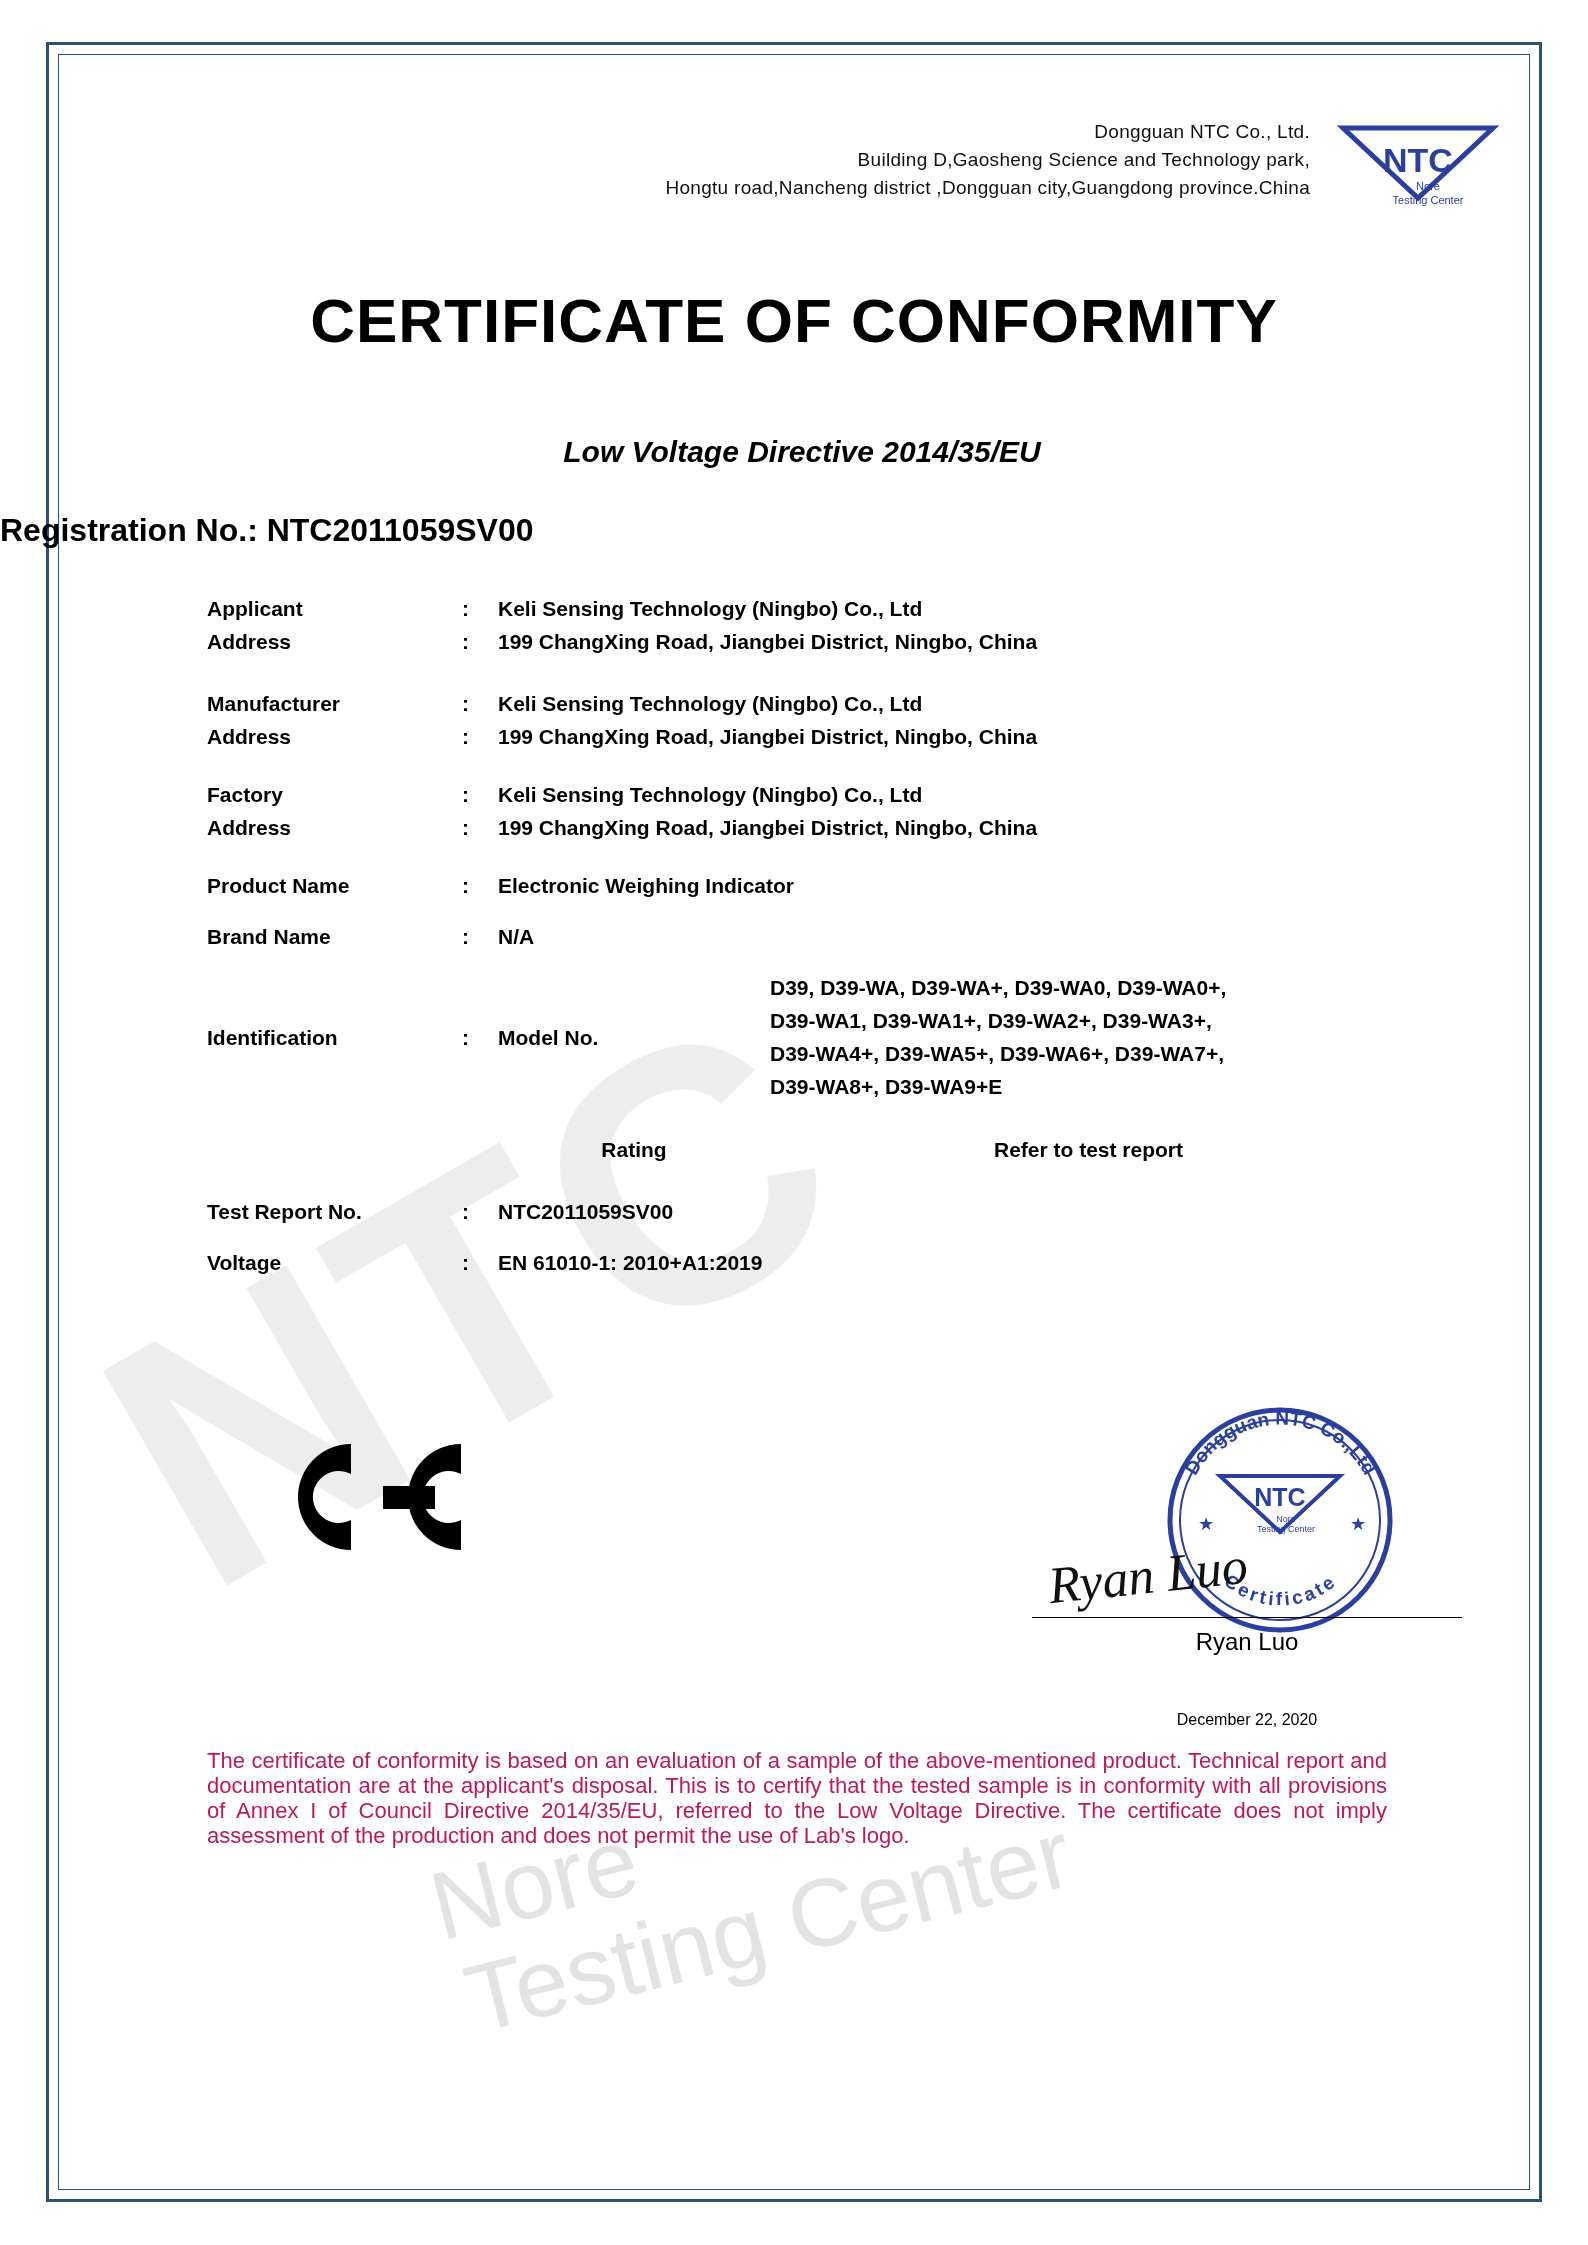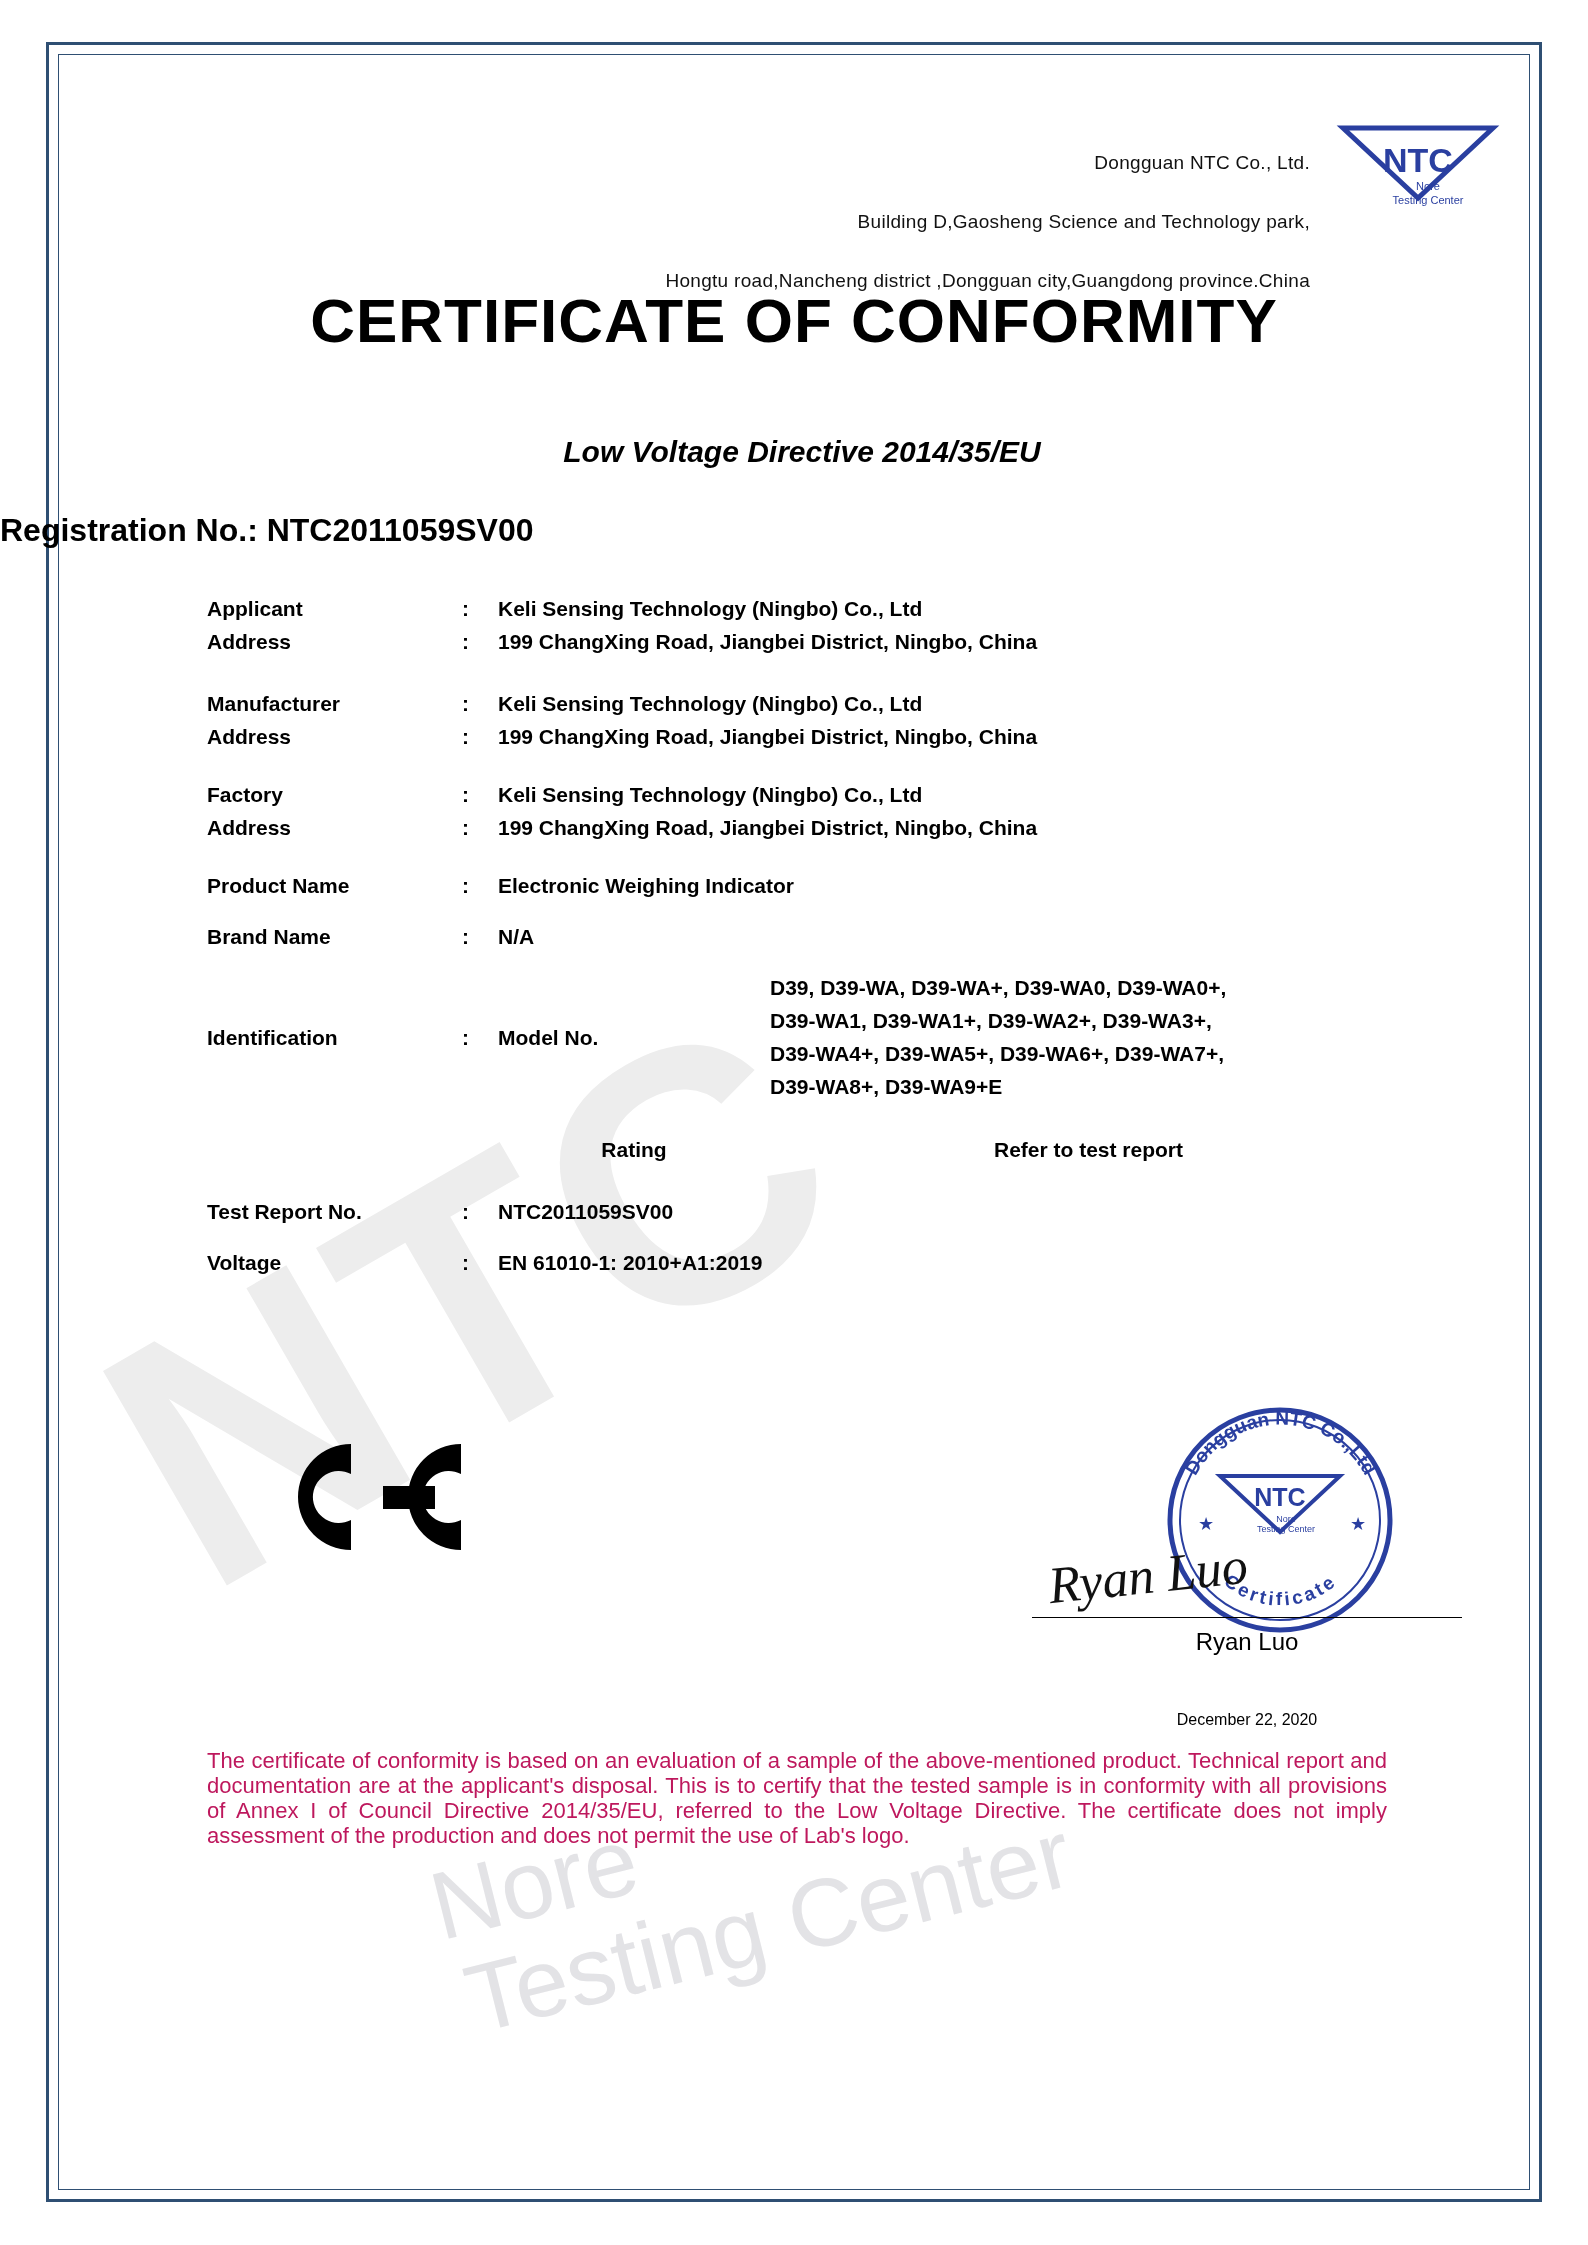--- a/index.html
+++ b/index.html
@@ -101,21 +101,21 @@
     position: absolute;
     right: 190px;
     top: 0;
     text-align: right;
     font-size: 19px;
     line-height: 28px;
     color: #111;
     letter-spacing: 0.3px;
     white-space: nowrap;
   }
-  .header-text div { white-space: nowrap; margin-top: 31px; }
+  .header-text div { white-space: nowrap; }
 
   .ntc-logo {
     position: absolute;
     right: 0px;
     top: 2px;
     width: 175px;
     height: 100px;
   }
 
   

